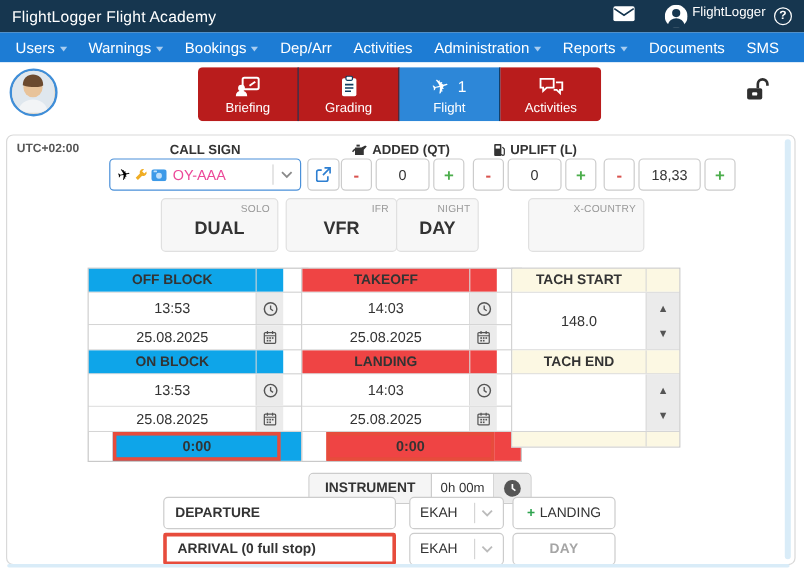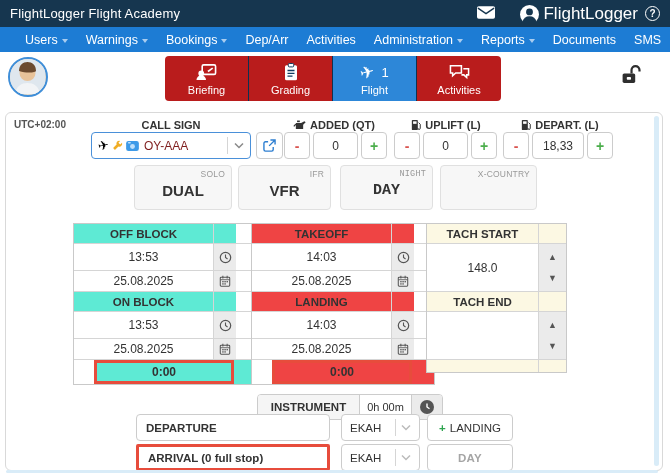--- a/index.html
+++ b/index.html
@@ -4,27 +4,27 @@
 <style>
   * { margin:0; padding:0; box-sizing:border-box; }
   html,body { width:670px; height:475px; overflow:hidden; background:#fff;
     font-family:"Liberation Sans", sans-serif; }
 
   
   .topbar { height:27px; background:#16364f; display:flex; align-items:center;
     padding:0 10px; color:#fff; }
   .topbar-title { font-size:13px; font-weight:500; letter-spacing:.2px; }
   .topbar-right { margin-left:auto; display:flex; align-items:center; gap:7px; }
-  .topbar-user { font-size:17px; display:flex; align-items:flex-end; gap:4px;margin-left:18px; }
+  .topbar-user { font-size:11px; display:flex; align-items:flex-start; gap:4px;margin-left:18px; }
   .help-circle { width:15px; height:15px; border:1.4px solid #fff; border-radius:50%;
     font-size:10px; font-weight:bold; display:flex; align-items:center; justify-content:center; }
 
   
   .navbar { height:25px; background:#1d7cd4; display:flex; align-items:flex-start;
-    padding:0 16px; }
+    padding:0 4px; }
   .nav-item { color:#fff; font-size:12.5px; padding:0 9px; display:flex; align-items:center;
     gap:4px; cursor:pointer; white-space:nowrap; height:100%; }
   .nav-caret { width:0; height:0; border-left:3.5px solid transparent;
     border-right:3.5px solid transparent; border-top:4px solid #a9cdf0; margin-top:2px; }
 
   
   .tabstrip { position:relative; height:60px; background:#fff; }
   .avatar { position:absolute; left:8px; top:5px; width:40px; height:40px; border-radius:50%;
     border:2.5px solid #3f8ed8; overflow:hidden; background:#e8ddcd; cursor:pointer; }
   .tabs { position:absolute; left:165px; top:4px; display:flex; border-radius:4px;
@@ -50,21 +50,21 @@
   .utc { position:absolute; left:8px; top:6px; font-size:10px; font-weight:bold; color:#555; }
 
   .col-label { position:absolute; top:6px; font-size:11px; font-weight:bold; color:#333;
     text-align:center; display:flex; align-items:center; justify-content:center; gap:4px; }
 
   
   .cs-select { position:absolute; left:85px; top:19px; width:160px; height:27px;
     border:1.5px solid #4a90d9; border-radius:4px; background:#fff; display:flex;
     align-items:center; padding:0 6px; cursor:pointer; }
   .cs-icons { display:flex; align-items:center; gap:3px; margin-right:5px; }
-  .cs-value { font-size:12px; color:#7f1d1d; }
+  .cs-value { font-size:12px; color:#ec4899; }
   .cs-right { margin-left:auto; display:flex; align-items:center; gap:6px; }
   .cs-divider { width:1px; height:17px; background:#d5d5d5; }
   .ext-btn { position:absolute; left:250px; top:19px; width:27px; height:27px;
     border:1px solid #ccc; border-radius:4px; background:#fff; display:flex;
     align-items:center; justify-content:center; cursor:pointer; }
 
   
   .stp-btn { position:absolute; top:19px; width:26px; height:27px; border:1px solid #ccc;
     border-radius:4px; background:#fff; font-size:14px; font-weight:bold; display:flex;
     align-items:center; justify-content:center; cursor:pointer; }
@@ -84,21 +84,21 @@
 
   
   .ttable { position:absolute; top:110px; border:1px solid #c9c9c9; background:#fff; }
   .trow { display:flex; border-bottom:1px solid #d5d5d5; }
   .trow:last-child { border-bottom:none; }
   .tmain { width:140px; display:flex; align-items:center; justify-content:center;
     border-right:1px solid #d5d5d5; }
   .ticon { width:22px; display:flex; align-items:center; justify-content:center;
     background:#ebebeb; cursor:pointer; }
   .hdr { height:20px; font-size:11.5px; font-weight:bold; color:#333; }
-  .hgreen .tmain,.hgreen .ticon { background:#5eead4; }
+  .hgreen .tmain,.hgreen .ticon { background:#0ea5e9; }
   .hblue .tmain,.hblue .ticon { background:#ef4444; }
   .hcream .tmain,.hcream .ticon { background:#fcf8e3; }
   .rtime { height:27px; } .rdate { height:21px; }
   .cellval { font-size:12px; color:#333; background:#fff; cursor:text; }
   .rtotal { height:24px;margin-left:20px; }
   .redbox { border:3px solid #e74c3c !important; font-weight:bold; font-size:12px;
     color:#333; }
   .totgreen { background:#e3edc5; } .totblue { background:#d9edf7; }
 
   
@@ -303,41 +303,33 @@
         <rect x="1" y="1" width="7.2" height="12" rx="1" fill="#333"></rect>
         <rect x="2.5" y="2.6" width="4.2" height="3" fill="#fff"></rect>
         <path d="M9.2 4.2l1.9 1.9v4.8a1.4 1.4 0 01-2.8 0" stroke="#333" stroke-width="1.2" fill="none"></path>
       </svg>
     <span>UPLIFT (L)</span>
   </div>
   <div class="stp-btn stp-minus" style="left:388px;">-</div>
   <div class="stp-val" style="left:417px; width:45px;">0</div>
   <div class="stp-btn stp-plus" style="left:465px;">+</div>
 
-  <div class="col-label" style="left:497px; width:114px;">
-    <svg width="10" height="12" viewBox="0 0 12 14">
-        <rect x="1" y="1" width="7.2" height="12" rx="1" fill="#333"></rect>
-        <rect x="2.5" y="2.6" width="4.2" height="3" fill="#fff"></rect>
-        <path d="M9.2 4.2l1.9 1.9v4.8a1.4 1.4 0 01-2.8 0" stroke="#333" stroke-width="1.2" fill="none"></path>
-      </svg>
-    <span>DEPART. (L)</span>
-  </div>
   <div class="stp-btn stp-minus" style="left:497px;">-</div>
   <div class="stp-val" style="left:526px; width:52px;">18,33</div>
   <div class="stp-btn stp-plus" style="left:581px;">+</div>
 
   <div class="toggle" style="left:128px; width:98px;">
     <span class="toggle-alt">SOLO</span>
     <span class="toggle-main">DUAL</span>
   </div>
   <div class="toggle" style="left:232px; width:93px;">
     <span class="toggle-alt">IFR</span>
     <span class="toggle-main">VFR</span>
   </div>
-  <div class="toggle" style="left:334px; width:93px;font-family:Liberation Mono, monospace;">
+  <div class="toggle" style="left:324px; width:69px;">
     <span class="toggle-alt">NIGHT</span>
     <span class="toggle-main">DAY</span>
   </div>
   <div class="toggle" style="left:434px; width:97px;">
     <span class="toggle-alt">X-COUNTRY</span>
   </div>
 
   <div class="ttable" style="left:67px;">
     <div class="trow hdr hgreen">
         <div class="tmain">OFF BLOCK</div>

